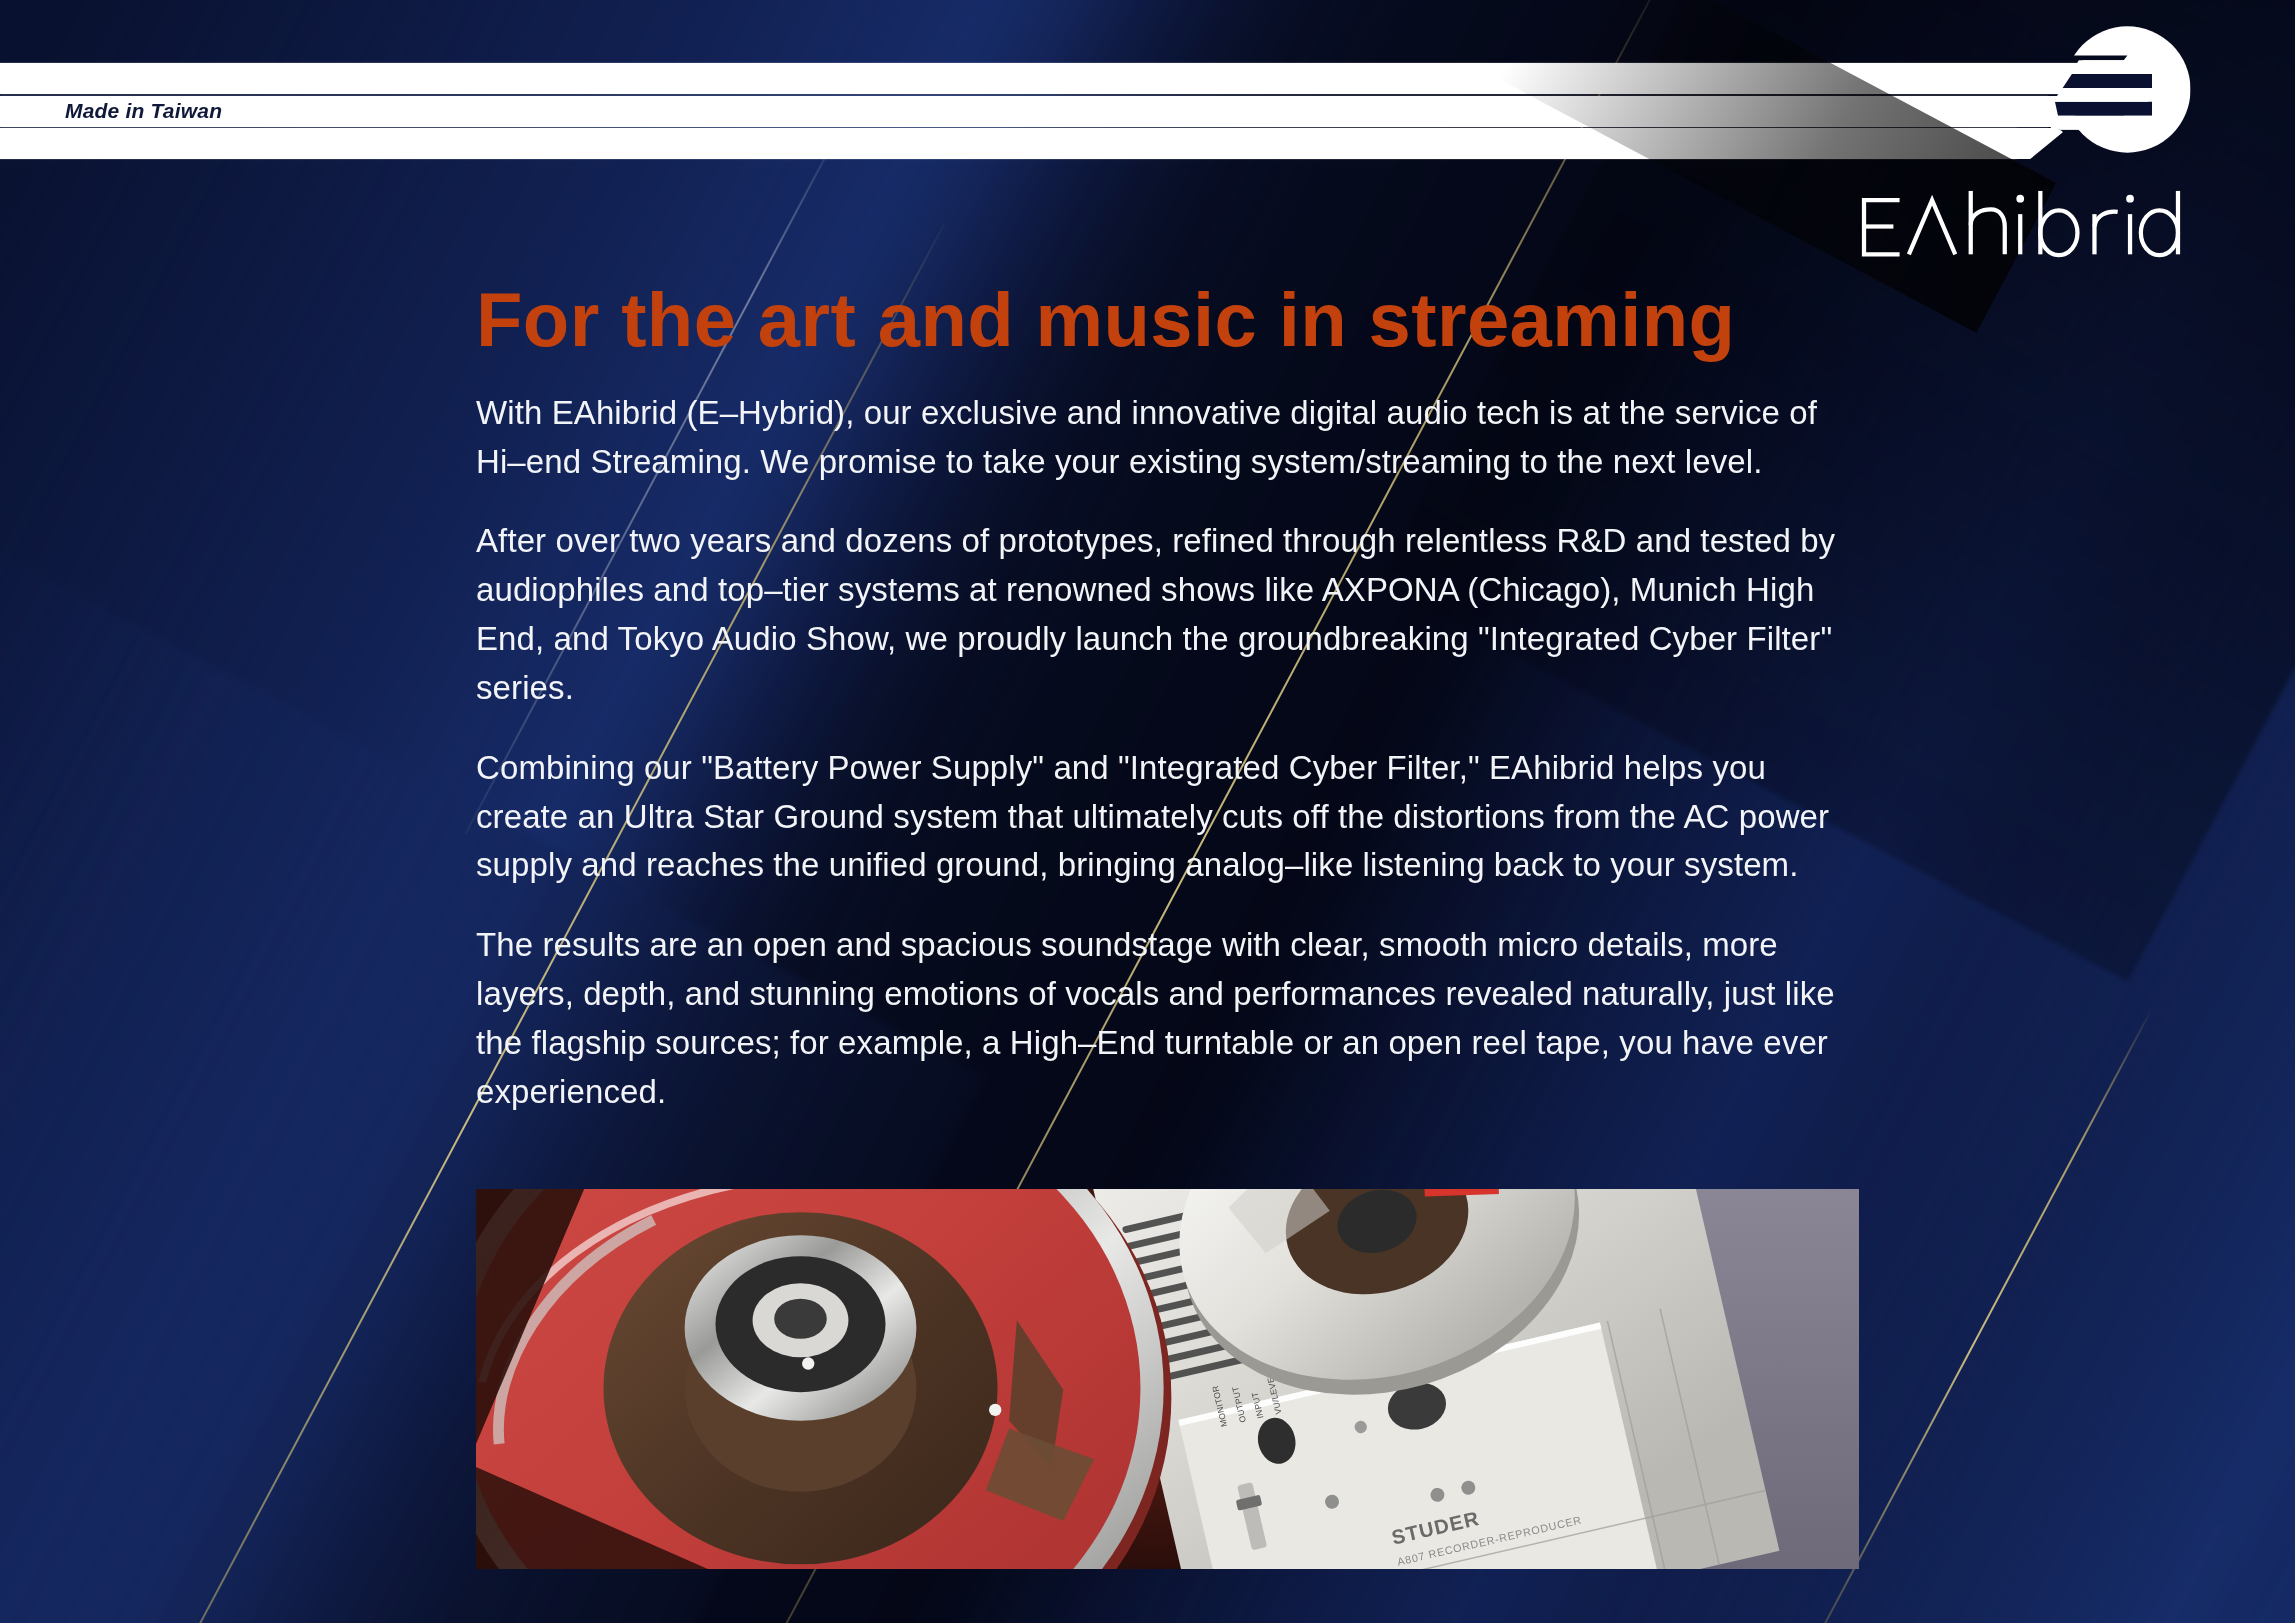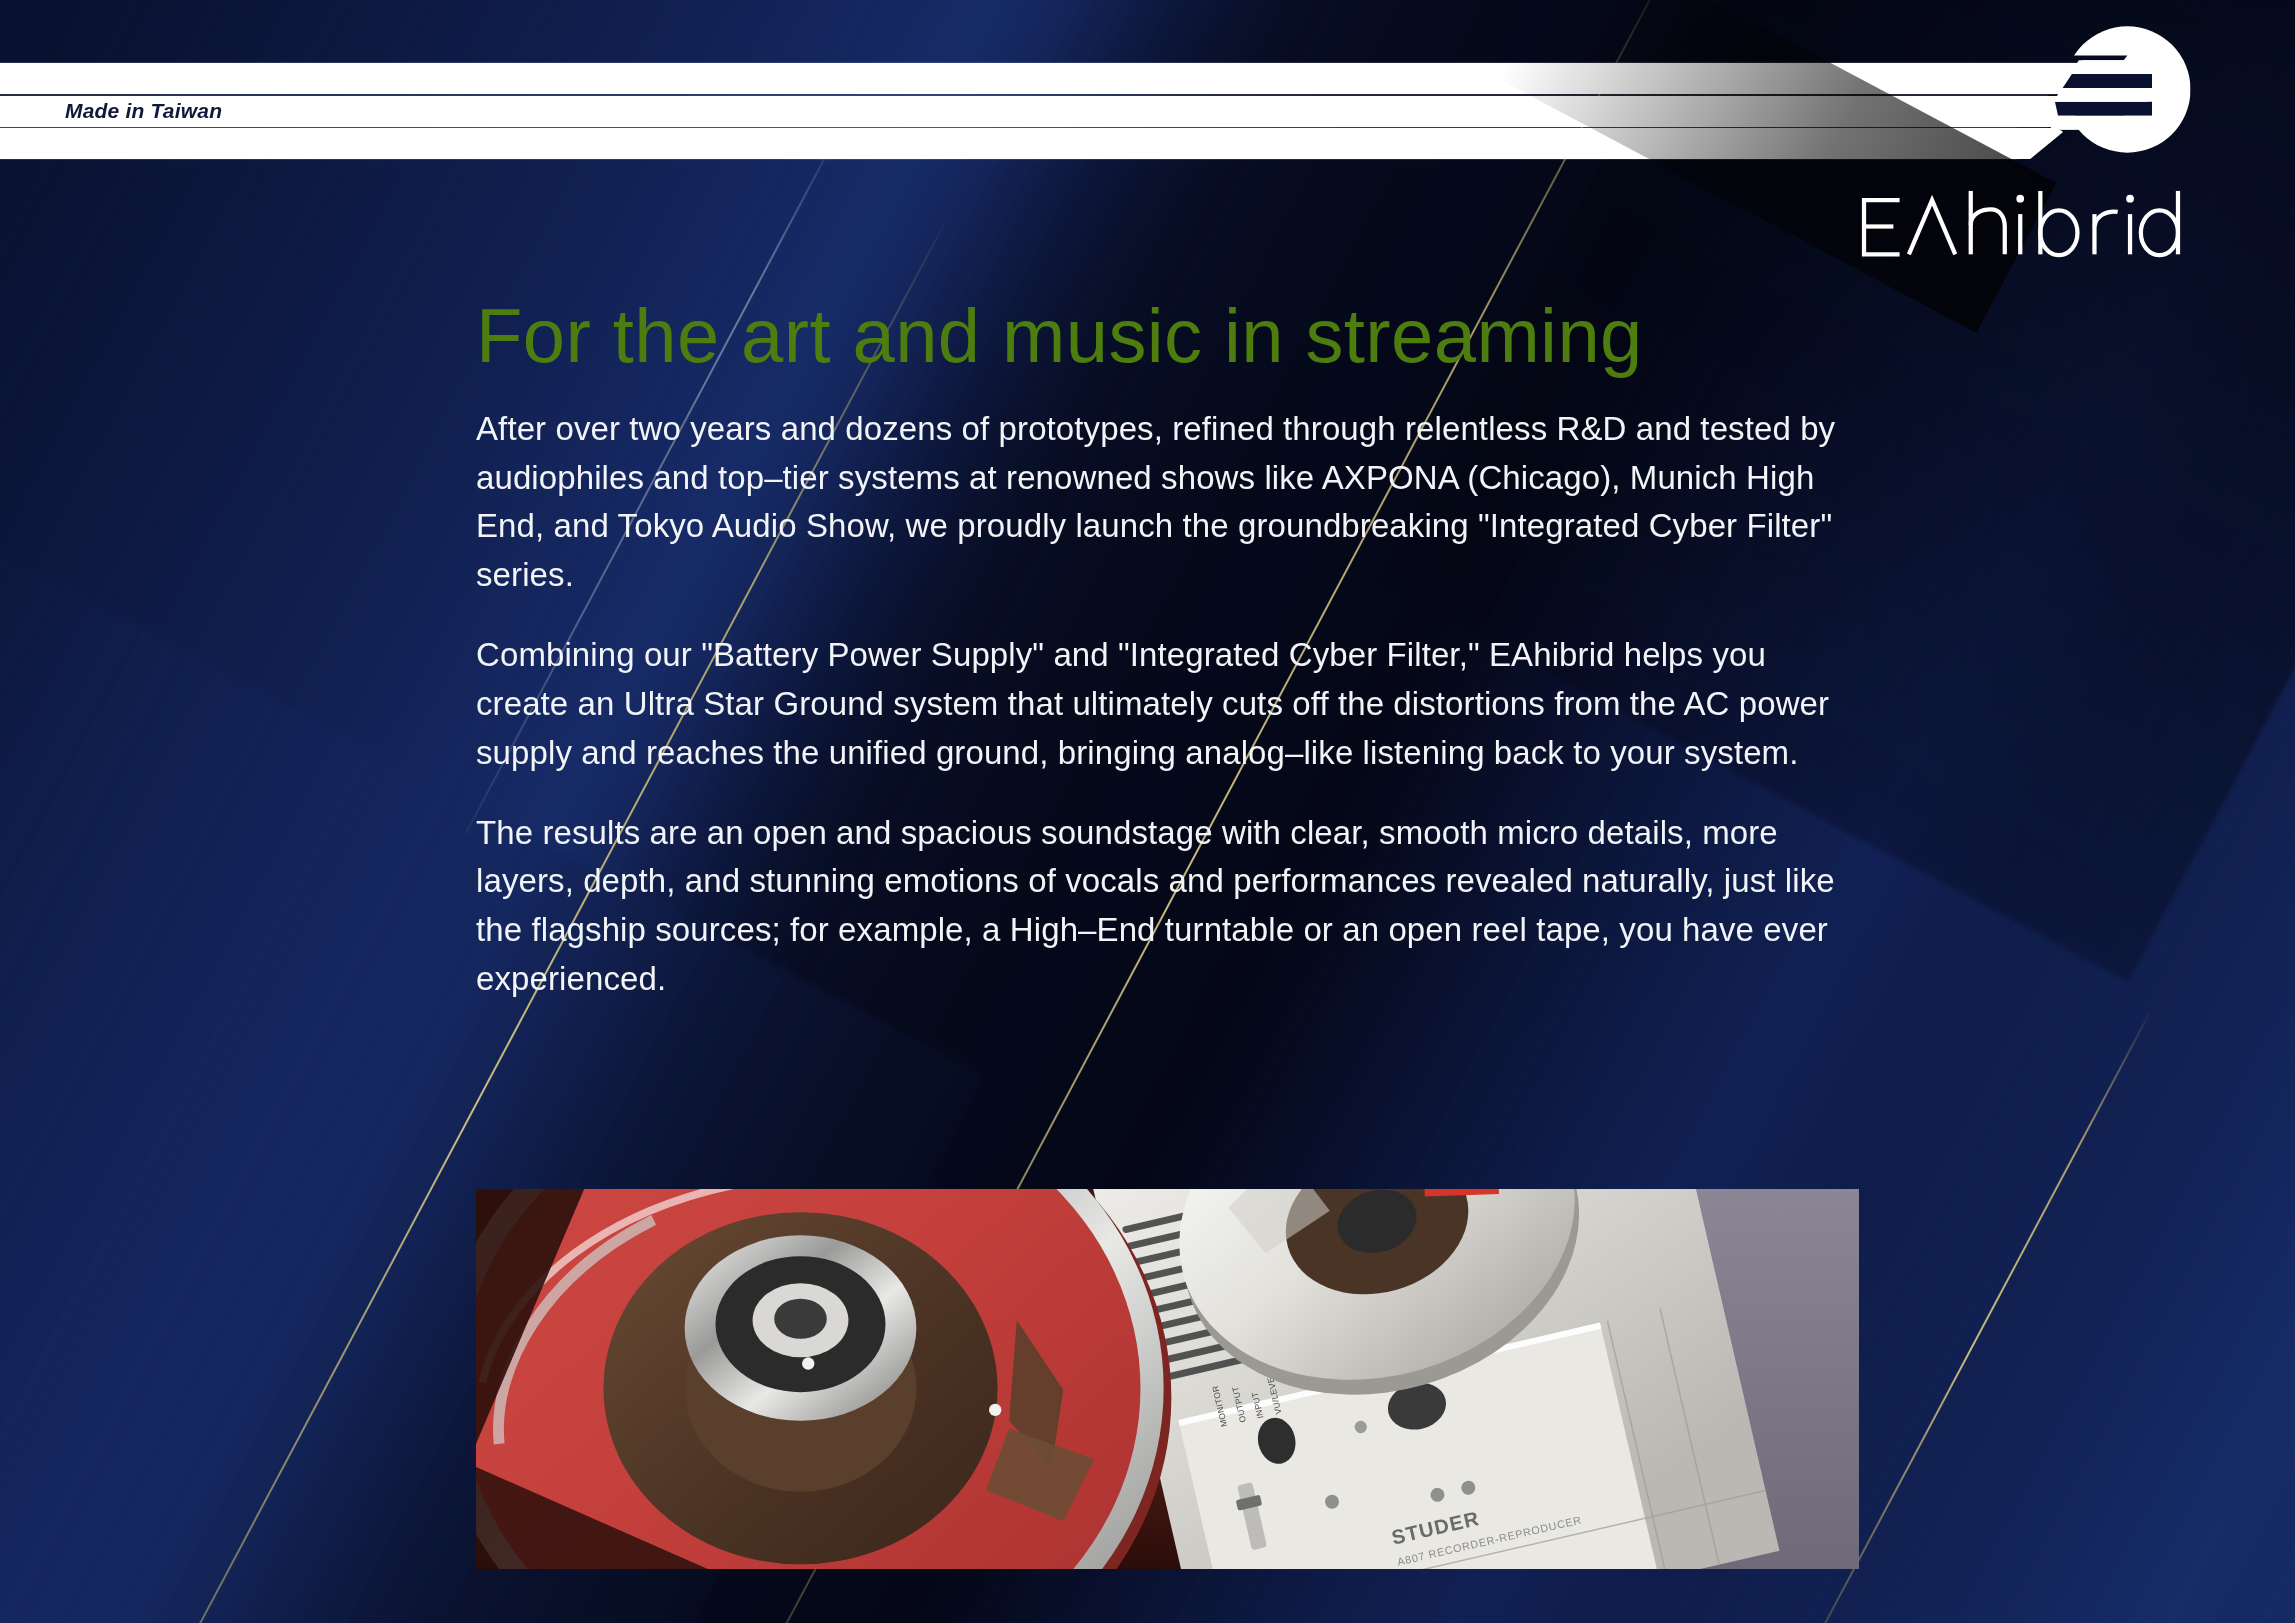--- a/index.html
+++ b/index.html
@@ -238,24 +238,24 @@
   
   .content {
     position: absolute;
     left: 476px;
     top: 280px;
     width: 1383px;
   }
   .headline {
     font-size: 76px;
     line-height: 1.05;
-    font-weight: 400;
-    color: #4d7c0f;
+    font-weight: 700;
+    color: #c2410c;
     letter-spacing: 0.4px;
-    margin: 16px 0 29px 0;
+    margin: 0 0 29px 0;
     white-space: nowrap;
   }
   .para {
     font-size: 33px;
     line-height: 1.48;
     font-weight: 300;
     color: #f2f4f8;
     margin: 0 0 31px 0;
     letter-spacing: 0.1px;
   }
@@ -355,20 +355,21 @@
         <circle cx="366" cy="24" r="5" fill="#ffffff" stroke="none"></circle>
 
         <ellipse cx="404" cy="68" rx="24" ry="29"></ellipse>
         <path d="M 428 14 L 428 96"></path>
       </g>
     </svg>
   </div>
 
   <div class="content">
     <h1 class="headline">For the art and music in streaming</h1>
+    <p class="para">With EAhibrid (E–Hybrid), our exclusive and innovative digital audio tech is at the service of Hi–end Streaming. We promise to take your existing system/streaming to the next level.</p>
     <p class="para">After over two years and dozens of prototypes, refined through relentless R&amp;D and tested by audiophiles and top–tier systems at renowned shows like AXPONA (Chicago), Munich High End, and Tokyo Audio Show, we proudly launch the groundbreaking "Integrated Cyber Filter" series.</p>
     <p class="para">Combining our "Battery Power Supply" and "Integrated Cyber Filter," EAhibrid helps you create an Ultra Star Ground system that ultimately cuts off the distortions from the AC power supply and reaches the unified ground, bringing analog–like listening back to your system.</p>
     <p class="para">The results are an open and spacious soundstage with clear, smooth micro details, more layers, depth, and stunning emotions of vocals and performances revealed naturally, just like the flagship sources; for example, a High–End turntable or an open reel tape, you have ever experienced.</p>
   </div>
 
   <div class="photo">
     <svg viewBox="0 0 1790 492" preserveAspectRatio="none" aria-hidden="true">
       <defs>
         <linearGradient id="woodBg" x1="0" y1="0" x2="0" y2="1">
           <stop offset="0%" stop-color="#3c1410"></stop>

